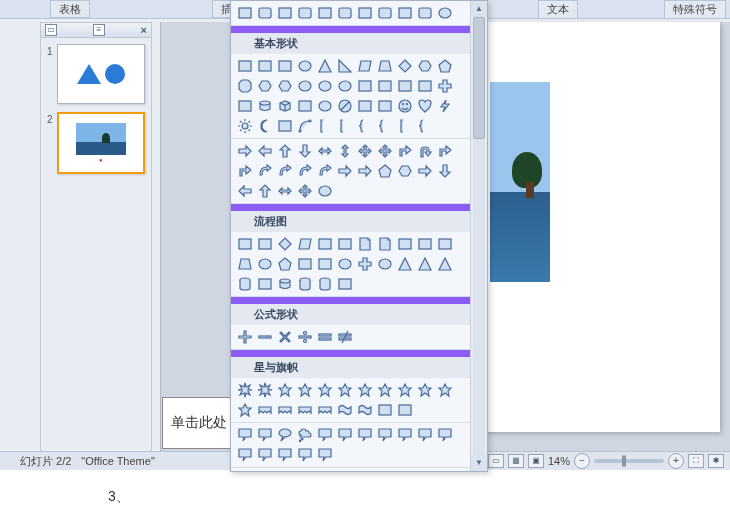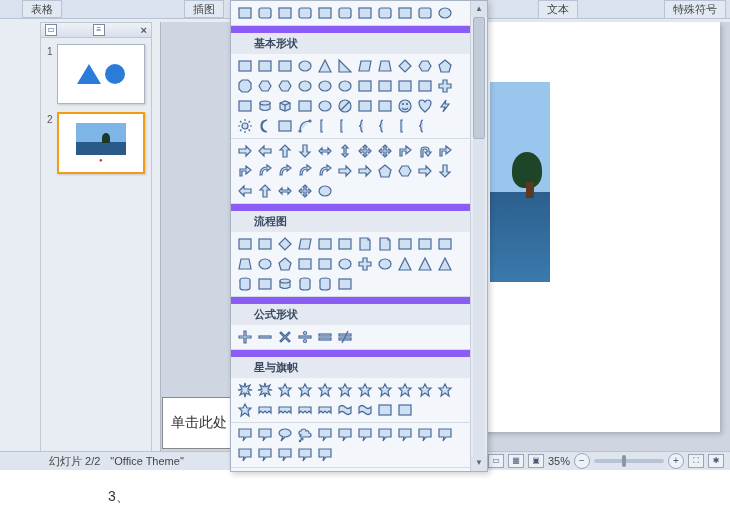--- a/index.html
+++ b/index.html
@@ -1,19 +1,19 @@
 <!DOCTYPE html>
 <html><head>
 <meta charset="utf-8">
 <style>
 html,body{margin:0;padding:0;font-family:"Microsoft YaHei","SimSun",sans-serif;font-size:12px;background:#fff;color:#333}
 .app{width:730px;height:525px;position:relative;background:#e8edf3;overflow:hidden}
 .ribbon-row{position:absolute;top:0;left:0;right:0;height:18px;background:#d9e2ee;border-bottom:1px solid #b8c4d4;display:flex}
 .ribbon-tab{border:1px solid #b8c4d4;background:#e2e9f2;padding:1px 8px;margin:0 2px;font-size:11px;color:#444}
-.rt1{margin-left:22px}.rt2{margin-left:120px}.rt3{position:absolute;right:150px}.rt4{position:absolute;right:2px}
+.rt1{margin-left:50px}.rt2{margin-left:120px}.rt3{position:absolute;right:150px}.rt4{position:absolute;right:2px}
 .left-panel{position:absolute;top:22px;left:40px;width:110px;bottom:70px;background:#e8edf3;border:1px solid #c0c8d4}
 .lp-head{height:14px;background:linear-gradient(#eef2f7,#d8e0ec);border-bottom:1px solid #c0c8d4;display:flex;align-items:center;padding:0 4px;justify-content:space-between}
 .lp-head .ico{width:10px;height:10px;border:1px solid #7b8aa0;background:#fff;font-size:8px;line-height:10px;text-align:center;color:#4a5a76}
 .lp-head .x{font-family:Arial;font-size:11px;color:#4a5a76;font-weight:bold}
 .thumbs{padding:6px}
 .thumb-row{display:flex;margin-bottom:8px}
 .thumb-num{width:10px;font-size:10px;color:#555;margin-top:2px}
 .thumb{width:88px;height:58px;background:#fff;border:1px solid #aab4c4;box-shadow:1px 1px 2px rgba(0,0,0,.15);display:flex;align-items:center;justify-content:center}
 .thumb.sel{border:2px solid #f39c12}
 .thumb1-shapes{display:flex;gap:4px;align-items:center}
@@ -23,21 +23,21 @@
 .thumb2-img{width:50px;height:32px;background:linear-gradient(to bottom,#7eb5e8 0%,#7eb5e8 60%,#2a5a8a 60%,#2a5a8a 100%);position:relative}
 .thumb2-img::after{content:"";position:absolute;left:26px;top:10px;width:8px;height:10px;background:#1a3a2a;border-radius:50% 50% 0 0}
 .thumb2-lbl{font-size:6px;color:#c0392b;margin-top:2px}
 .canvas{position:absolute;top:22px;left:160px;right:0;bottom:70px;background:#cfd6e1;border-left:1px solid #b0b8c8}
 .slide{position:absolute;right:10px;top:0;width:240px;height:410px;background:#fff;box-shadow:2px 2px 5px rgba(0,0,0,.2)}
 .slide-img{position:absolute;left:10px;top:60px;width:60px;height:200px;background:linear-gradient(to bottom,#9ac5ec 0%,#9ac5ec 55%,#2c5f8e 55%,#3a7aad 100%);overflow:hidden}
 .slide-img::before{content:"";position:absolute;right:8px;top:70px;width:30px;height:36px;background:#1e4528;border-radius:50% 50% 40% 40%}
 .slide-img::after{content:"";position:absolute;right:16px;top:100px;width:8px;height:16px;background:#5a3a20}
 .txtbox{position:absolute;left:162px;bottom:76px;background:#fff;border:1px solid #888;padding:16px 8px;font-size:14px}
 .statusbar{position:absolute;left:0;right:0;bottom:55px;height:18px;background:#dfe5ee;border-top:1px solid #b8c4d4;display:flex;align-items:center;font-size:11px;color:#444}
-.sb-l{margin-left:49px}
+.sb-l{margin-left:20px}
 .sb-theme{margin-left:10px}
 .sb-r{position:absolute;right:6px;display:flex;align-items:center;gap:4px}
 .sb-ico{width:14px;height:12px;border:1px solid #9aa6b8;background:#eef2f7;font-size:8px;line-height:12px;text-align:center;color:#4a5a76}
 .zoomtrack{width:70px;height:4px;background:#b8c4d4;border-radius:2px;position:relative}
 .zoomtrack::after{content:"";position:absolute;left:28px;top:-4px;width:4px;height:12px;background:#8a96a8;border-radius:2px}
 .zbtn{width:14px;height:14px;border:1px solid #9aa6b8;border-radius:50%;background:#eef2f7;font-size:10px;line-height:14px;text-align:center;color:#4a5a76}
 .bottom-white{position:absolute;left:0;right:0;bottom:0;height:55px;background:#fff}
 .bw-txt{position:absolute;left:108px;top:18px;font-size:14px;color:#333}
 
 .shapes-panel{position:absolute;top:0;left:230px;width:256px;height:470px;background:#f3f6fa;border:1px solid #a7b3c5;box-shadow:2px 2px 6px rgba(0,0,0,.2);z-index:10;overflow:hidden}
@@ -103,21 +103,21 @@
 
   <div class="txtbox">单击此处</div>
 
   <div class="statusbar">
     <span class="sb-l">幻灯片 2/2</span>
     <span class="sb-theme">"Office Theme"</span>
     <div class="sb-r">
       <span class="sb-ico">▭</span>
       <span class="sb-ico">▦</span>
       <span class="sb-ico">▣</span>
-      <span>35%</span>
+      <span>14%</span>
       <span class="zbtn">−</span>
       <div class="zoomtrack"></div>
       <span class="zbtn">+</span>
       <span class="sb-ico">⛶</span>
       <span class="sb-ico">✱</span>
     </div>
   </div>
 
   <div class="bottom-white">
     <div class="bw-txt">3、</div>

